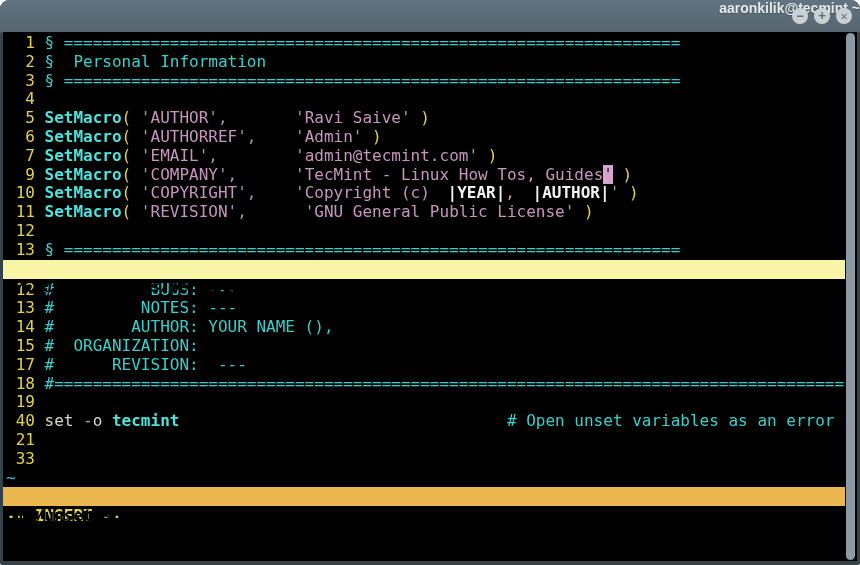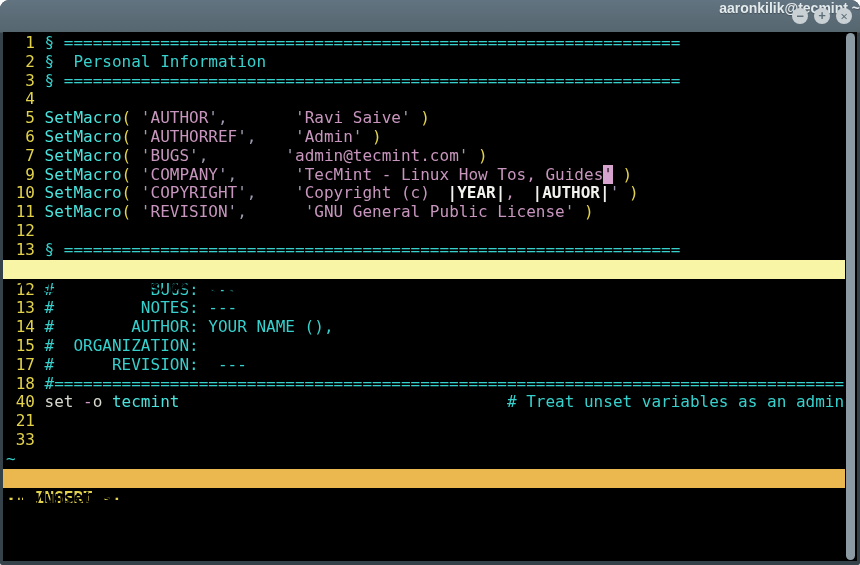--- a/index.html
+++ b/index.html
@@ -27,21 +27,21 @@
     cursor:default;
   }
   .term{
     position:absolute;top:32px;left:3px;right:3px;bottom:4px;
     background:#000;overflow:hidden;
   }
   .textarea{padding:2px 0 0 3px;font-size:16px;}
   .row{height:18.8px;line-height:18.8px;white-space:pre;}
   .num{color:var(--yellow,#e2d24b);}
   .sg-c{color:var(--cyan,#36d0cd);}
-  .sg-cb{color:var(--cyan-b,#4ae4de);font-weight:normal;}
+  .sg-cb{color:var(--cyan-b,#4ae4de);font-weight:bold;}
   .sg-y{color:var(--yellow,#e2d24b);}
   .sg-s{color:var(--str,#c795bd);}
   .sg-q{color:var(--quote,#a19ab0);}
   .sg-w{color:var(--white,#d8d8d0);}
   .sg-wb{color:var(--white-b,#f2f2ee);font-weight:bold;margin-left:8px;}
   .sg-pk{color:var(--pink,#cf9cc8);}
   .sg-cur{background:var(--cursor-bg,#d7a4cf);color:var(--cursor-fg,#241622);}
   .statusbar{
     position:relative;height:19px;line-height:19px;margin-right:12px;
     font-size:16px;font-weight:bold;color:var(--status-text,#000);
@@ -75,42 +75,43 @@
   </div>
 
   <div class="term">
     <div class="textarea" id="topwin">
         <div class="row"><span class="num">  1 </span><span class="sg-c">§ ================================================================</span></div>
         <div class="row"><span class="num">  2 </span><span class="sg-c">§  Personal Information</span></div>
         <div class="row"><span class="num">  3 </span><span class="sg-c">§ ================================================================</span></div>
         <div class="row"><span class="num">  4 </span></div>
         <div class="row"><span class="num">  5 </span><span class="sg-cb">SetMacro</span><span class="sg-y">(</span><span class="sg-q"> '</span><span class="sg-s">AUTHOR</span><span class="sg-q">',</span><span class="sg-w">       </span><span class="sg-q">'</span><span class="sg-s">Ravi Saive</span><span class="sg-q">'</span><span class="sg-y"> )</span></div>
         <div class="row"><span class="num">  6 </span><span class="sg-cb">SetMacro</span><span class="sg-y">(</span><span class="sg-q"> '</span><span class="sg-s">AUTHORREF</span><span class="sg-q">',</span><span class="sg-w">    </span><span class="sg-q">'</span><span class="sg-s">Admin</span><span class="sg-q">'</span><span class="sg-y"> )</span></div>
-        <div class="row"><span class="num">  7 </span><span class="sg-cb">SetMacro</span><span class="sg-y">(</span><span class="sg-q"> '</span><span class="sg-s">BUGS</span><span class="sg-q">',</span><span class="sg-w">        </span><span class="sg-q">'</span><span class="sg-s">admin@tecmint.com</span><span class="sg-q">'</span><span class="sg-y"> )</span></div>
+        <div class="row"><span class="num">  7 </span><span class="sg-cb">SetMacro</span><span class="sg-y">(</span><span class="sg-q"> '</span><span class="sg-s">EMAIL</span><span class="sg-q">',</span><span class="sg-w">        </span><span class="sg-q">'</span><span class="sg-s">admin@tecmint.com</span><span class="sg-q">'</span><span class="sg-y"> )</span></div>
         <div class="row"><span class="num">  9 </span><span class="sg-cb">SetMacro</span><span class="sg-y">(</span><span class="sg-q"> '</span><span class="sg-s">COMPANY</span><span class="sg-q">',</span><span class="sg-w">      </span><span class="sg-q">'</span><span class="sg-s">TecMint - Linux How Tos, Guides</span><span class="sg-cur">'</span><span class="sg-y"> )</span></div>
         <div class="row"><span class="num"> 10 </span><span class="sg-cb">SetMacro</span><span class="sg-y">(</span><span class="sg-q"> '</span><span class="sg-s">COPYRIGHT</span><span class="sg-q">',</span><span class="sg-w">    </span><span class="sg-q">'</span><span class="sg-s">Copyright (c) </span><span class="sg-wb">|YEAR|</span><span class="sg-s">, </span><span class="sg-wb">|AUTHOR|</span><span class="sg-q">'</span><span class="sg-y"> )</span></div>
         <div class="row"><span class="num"> 11 </span><span class="sg-cb">SetMacro</span><span class="sg-y">(</span><span class="sg-q"> '</span><span class="sg-s">REVISION</span><span class="sg-q">',</span><span class="sg-w">      </span><span class="sg-q">'</span><span class="sg-s">GNU General Public License</span><span class="sg-q">'</span><span class="sg-y"> )</span></div>
         <div class="row"><span class="num"> 12 </span></div>
         <div class="row"><span class="num"> 13 </span><span class="sg-c">§ ================================================================</span></div>
       </div>
 
     <div class="statusbar nc">
       <span class="file">~/.vim/templates/personal.templates [+]</span>
       <span class="ruler">9,59</span>
       <span class="pos">Top</span>
     </div>
 
     <div class="textarea" id="botwin">
         <div class="row"><span class="num"> 12 </span><span class="sg-c">#          BUGS: ---</span></div>
         <div class="row"><span class="num"> 13 </span><span class="sg-c">#         NOTES: ---</span></div>
         <div class="row"><span class="num"> 14 </span><span class="sg-c">#        AUTHOR: YOUR NAME (),</span></div>
         <div class="row"><span class="num"> 15 </span><span class="sg-c">#  ORGANIZATION:</span></div>
         <div class="row"><span class="num"> 17 </span><span class="sg-c">#      REVISION:  ---</span></div>
         <div class="row"><span class="num"> 18 </span><span class="sg-c">#==================================================================================</span></div>
-        <div class="row"><span class="num"> 40 </span><span class="sg-w">set </span><span class="sg-pk">-</span><span class="sg-w">o </span><span class="sg-cb">tecmint</span><span class="sg-w">                                  </span><span class="sg-c"># Treat unset variables as an admin</span></div>
+        <div class="row"><span class="num"> 19 </span></div>
+        <div class="row"><span class="num"> 40 </span><span class="sg-w">set </span><span class="sg-pk">-</span><span class="sg-w">o </span><span class="sg-cb">tecmint</span><span class="sg-w">                                  </span><span class="sg-c"># Open unset variables as an error</span></div>
         <div class="row"><span class="num"> 21 </span></div>
         <div class="row"><span class="num"> 33 </span></div>
         <div class="row"><span class="sg-c">~</span></div>
       </div>
 
     <div class="statusbar act">
       <span class="file">bin/unset.sh</span>
       
       
     </div>

